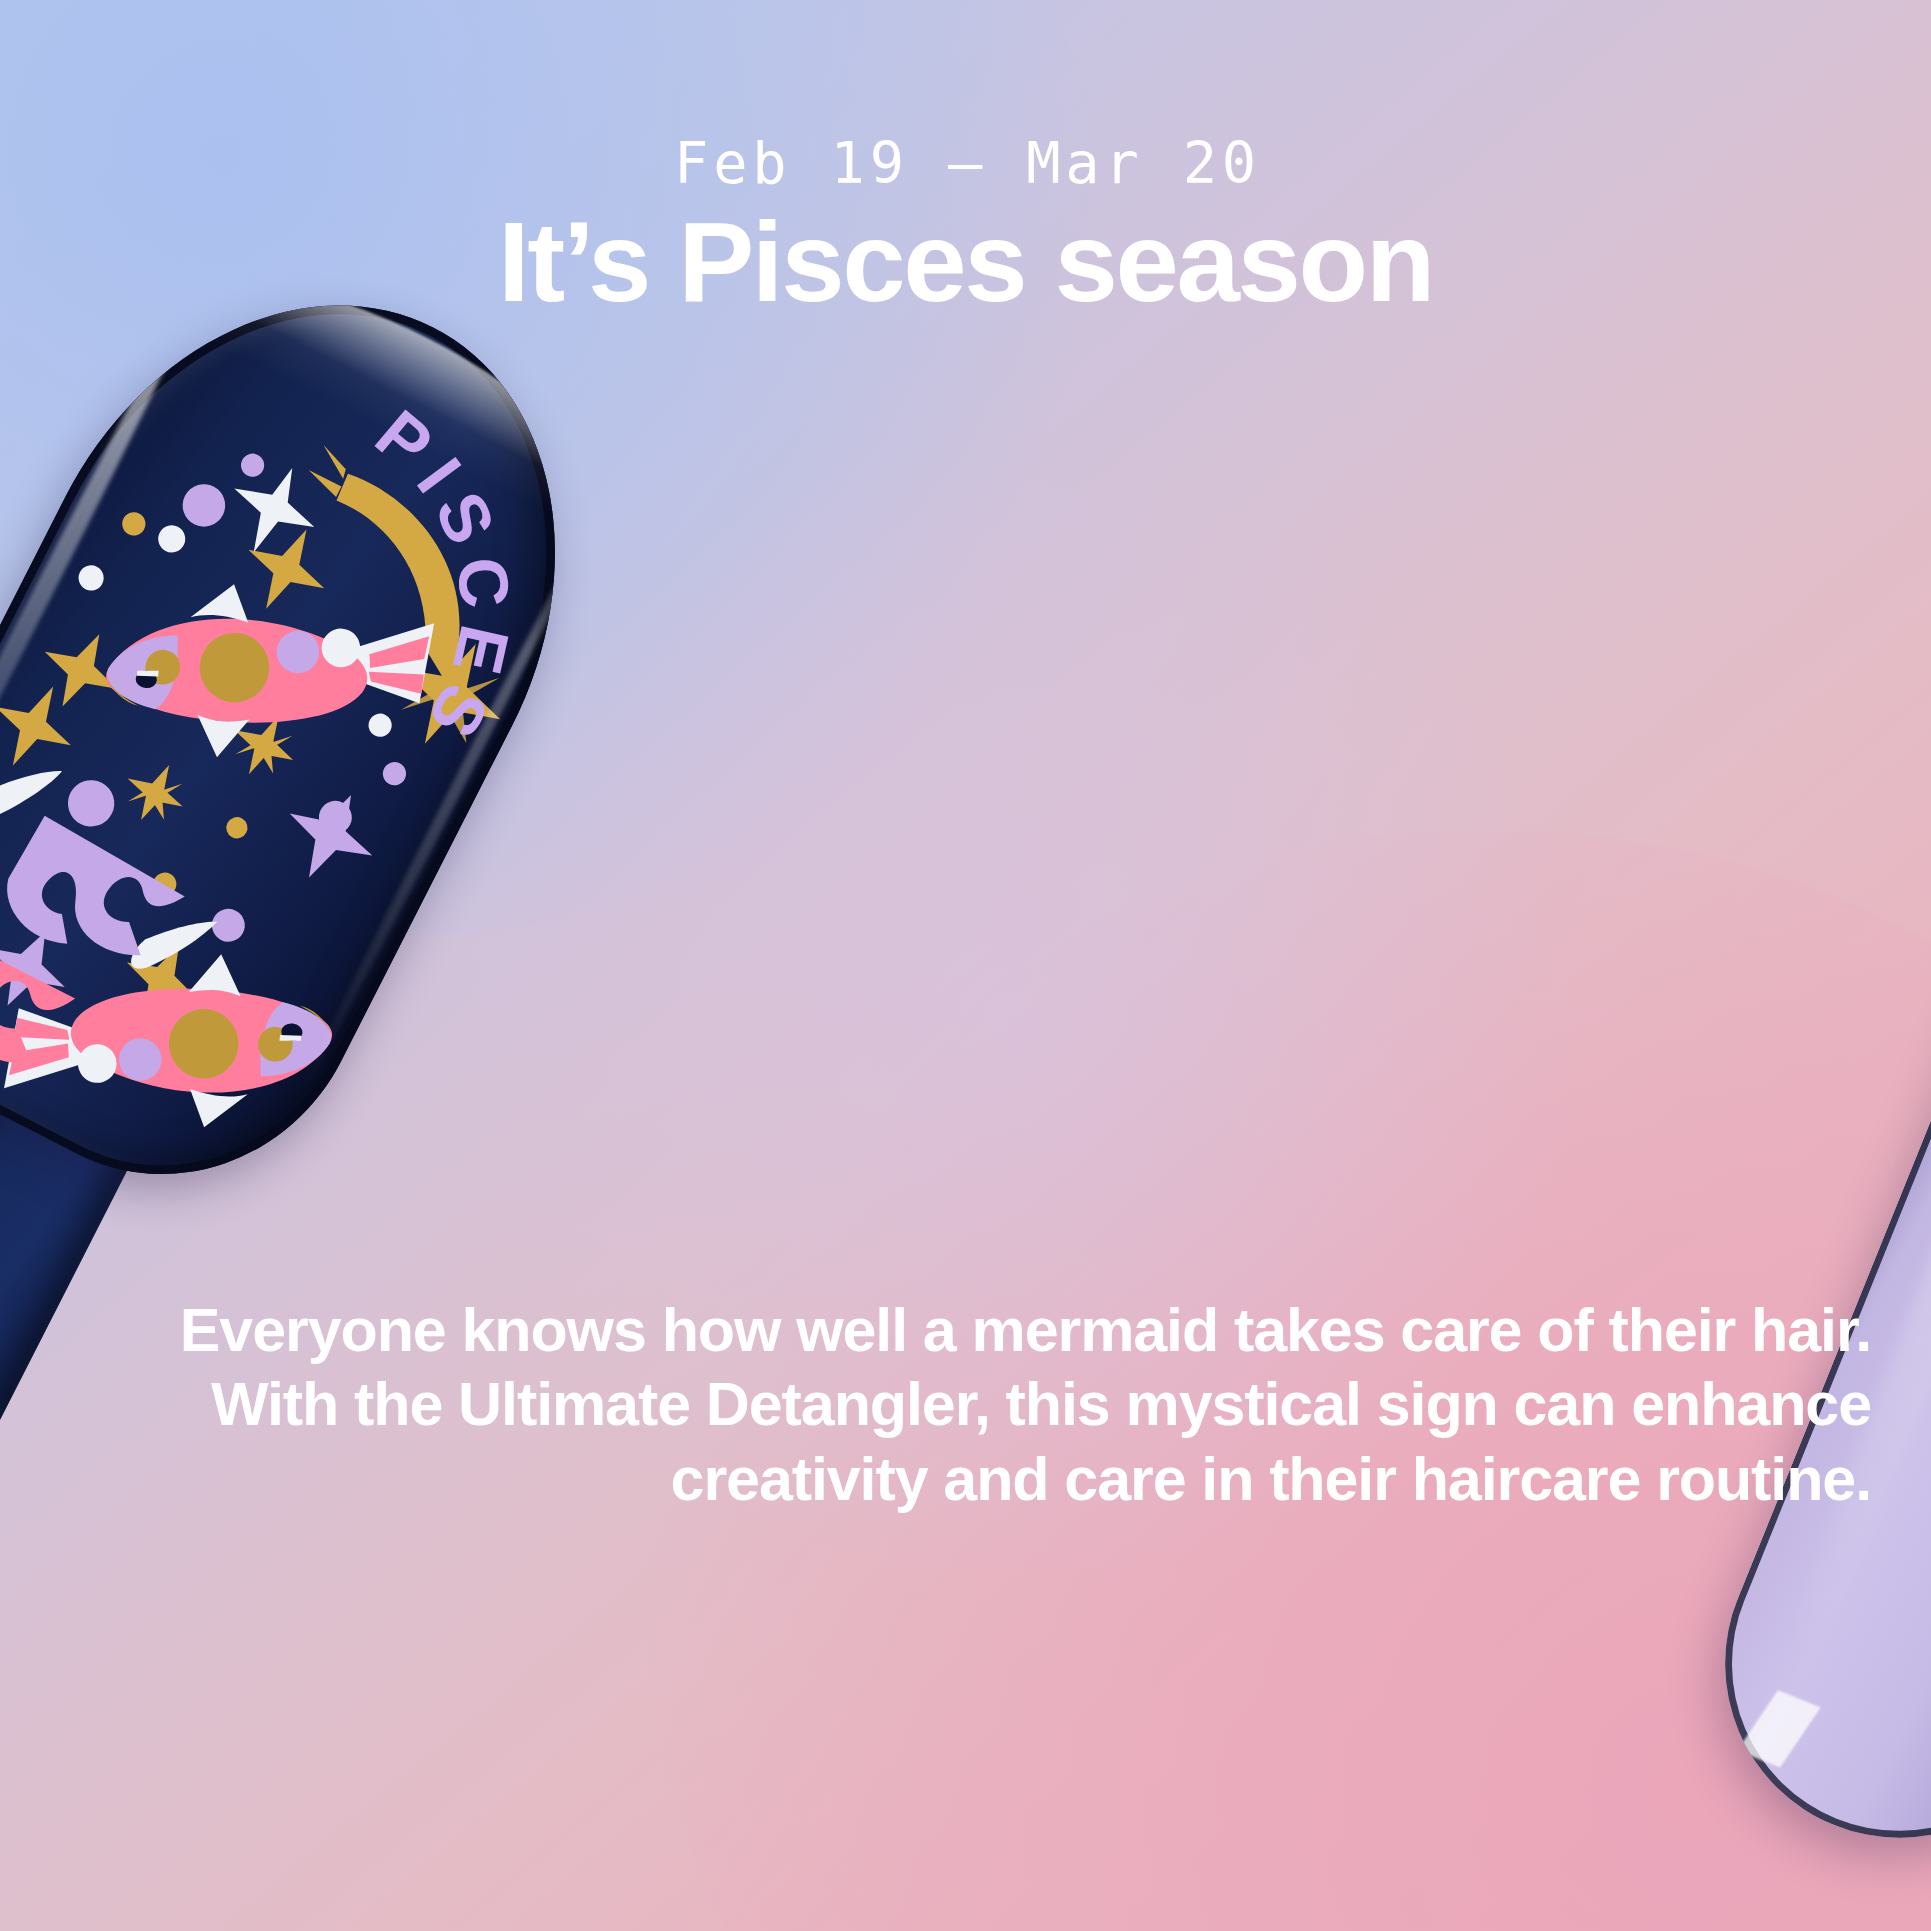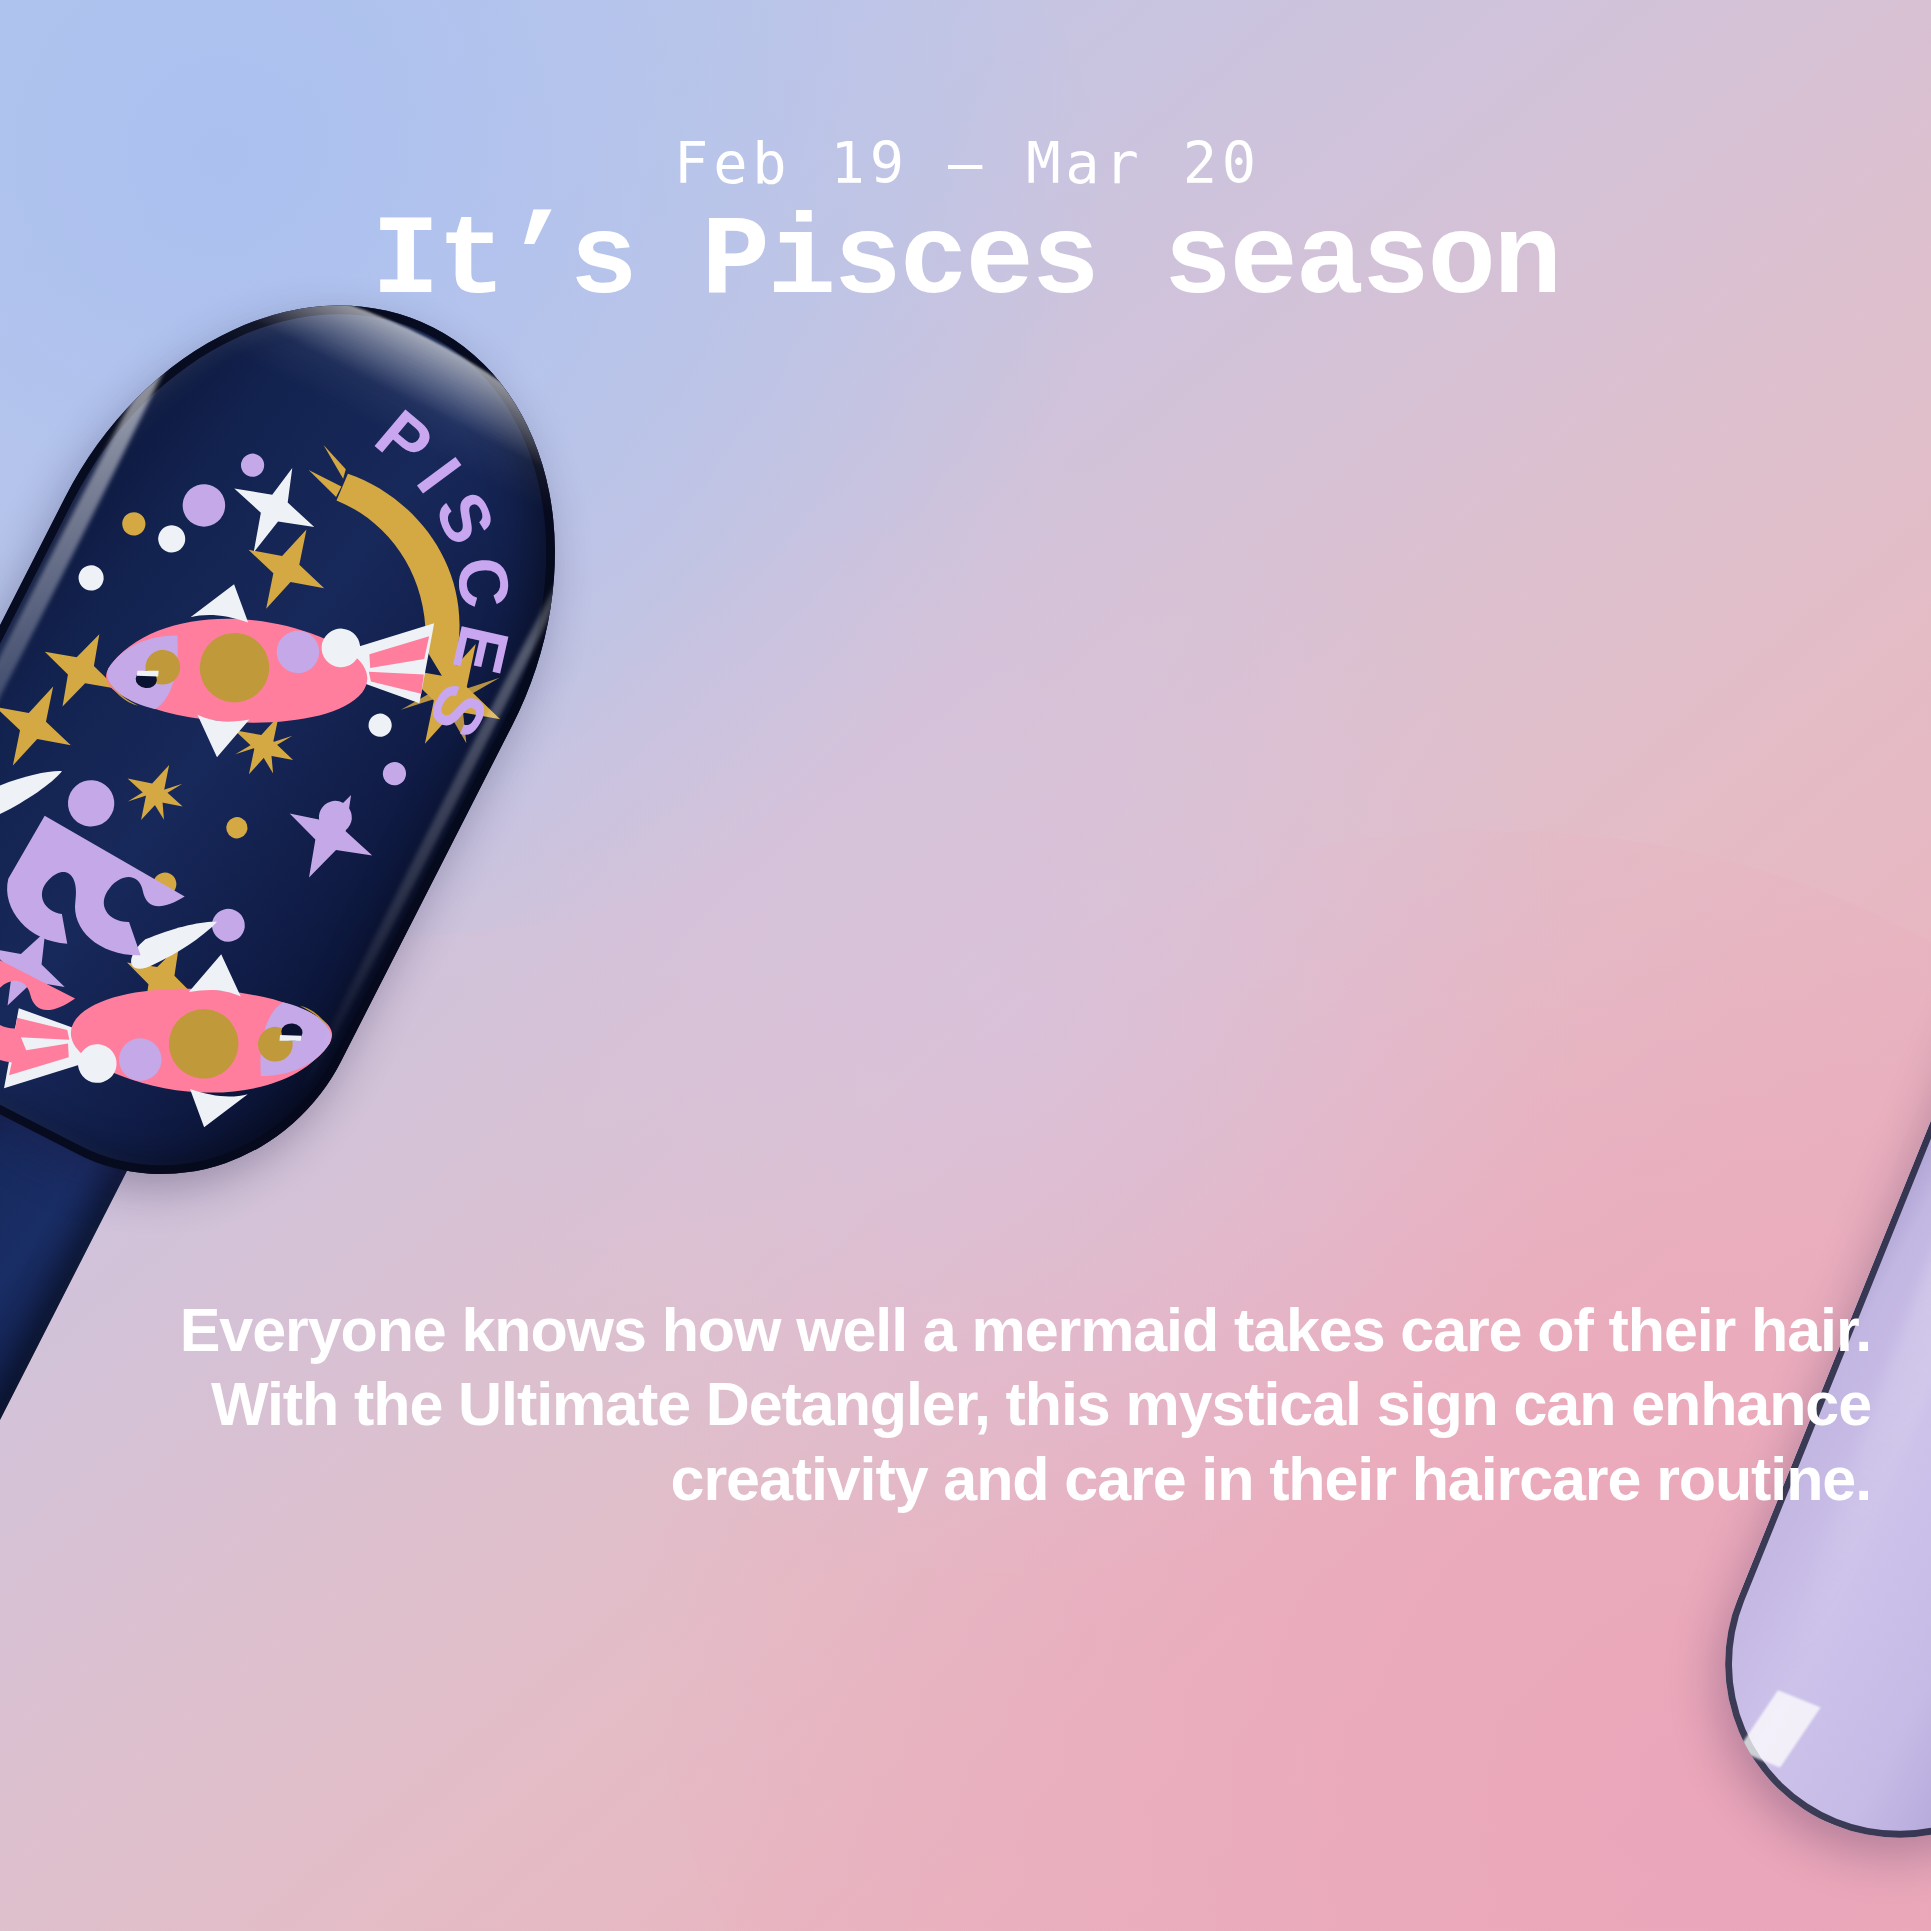--- a/index.html
+++ b/index.html
@@ -65,21 +65,21 @@
     color: #ffffff;
     line-height: 1;
     white-space: pre;
   }
 
   .headline {
     position: absolute;
     left: 0; right: 0;
     top: 205px;
     text-align: center;
-    font-family: Liberation Mono, monospace;
+    font-family: Liberation Sans, sans-serif;
     font-size: 114px;
     font-weight: 700;
     letter-spacing: -2.4px;
     color: #ffffff;
     line-height: 1.0;
     white-space: nowrap;
   }
 
   .body-copy {
     position: absolute;

